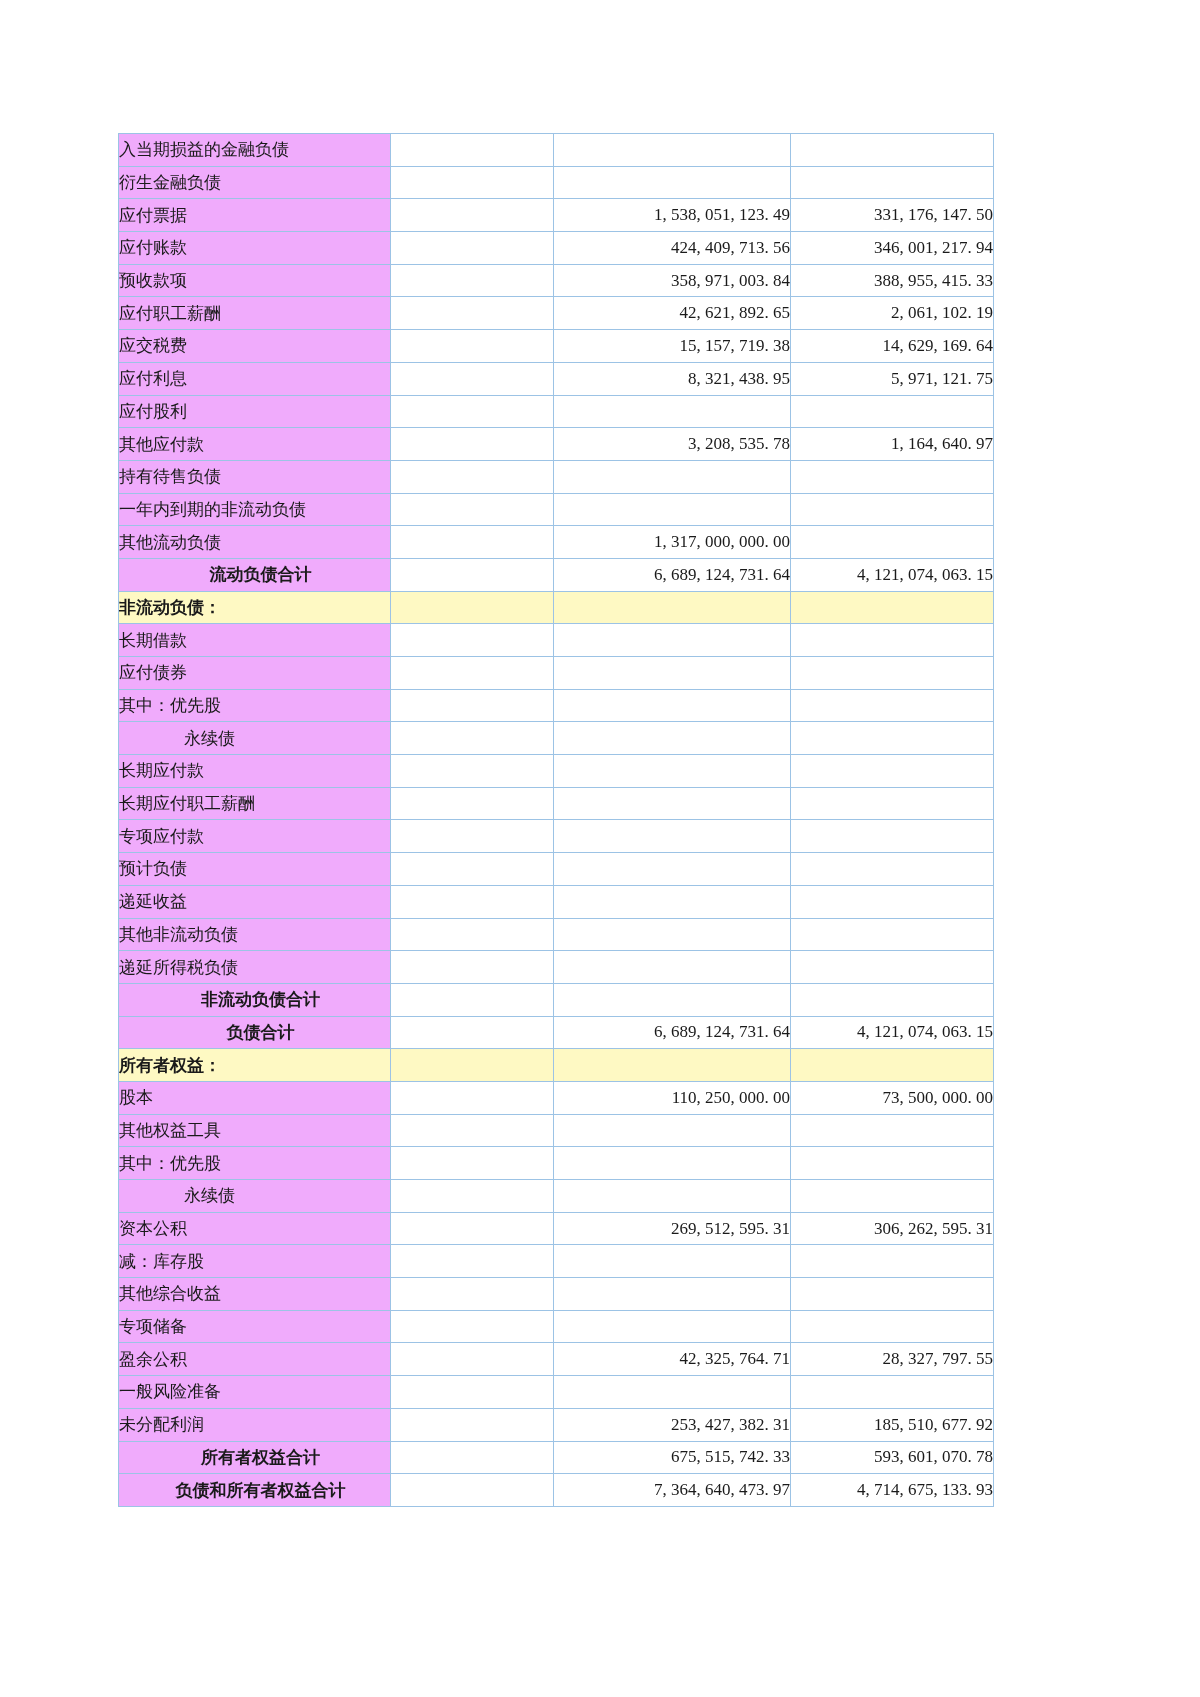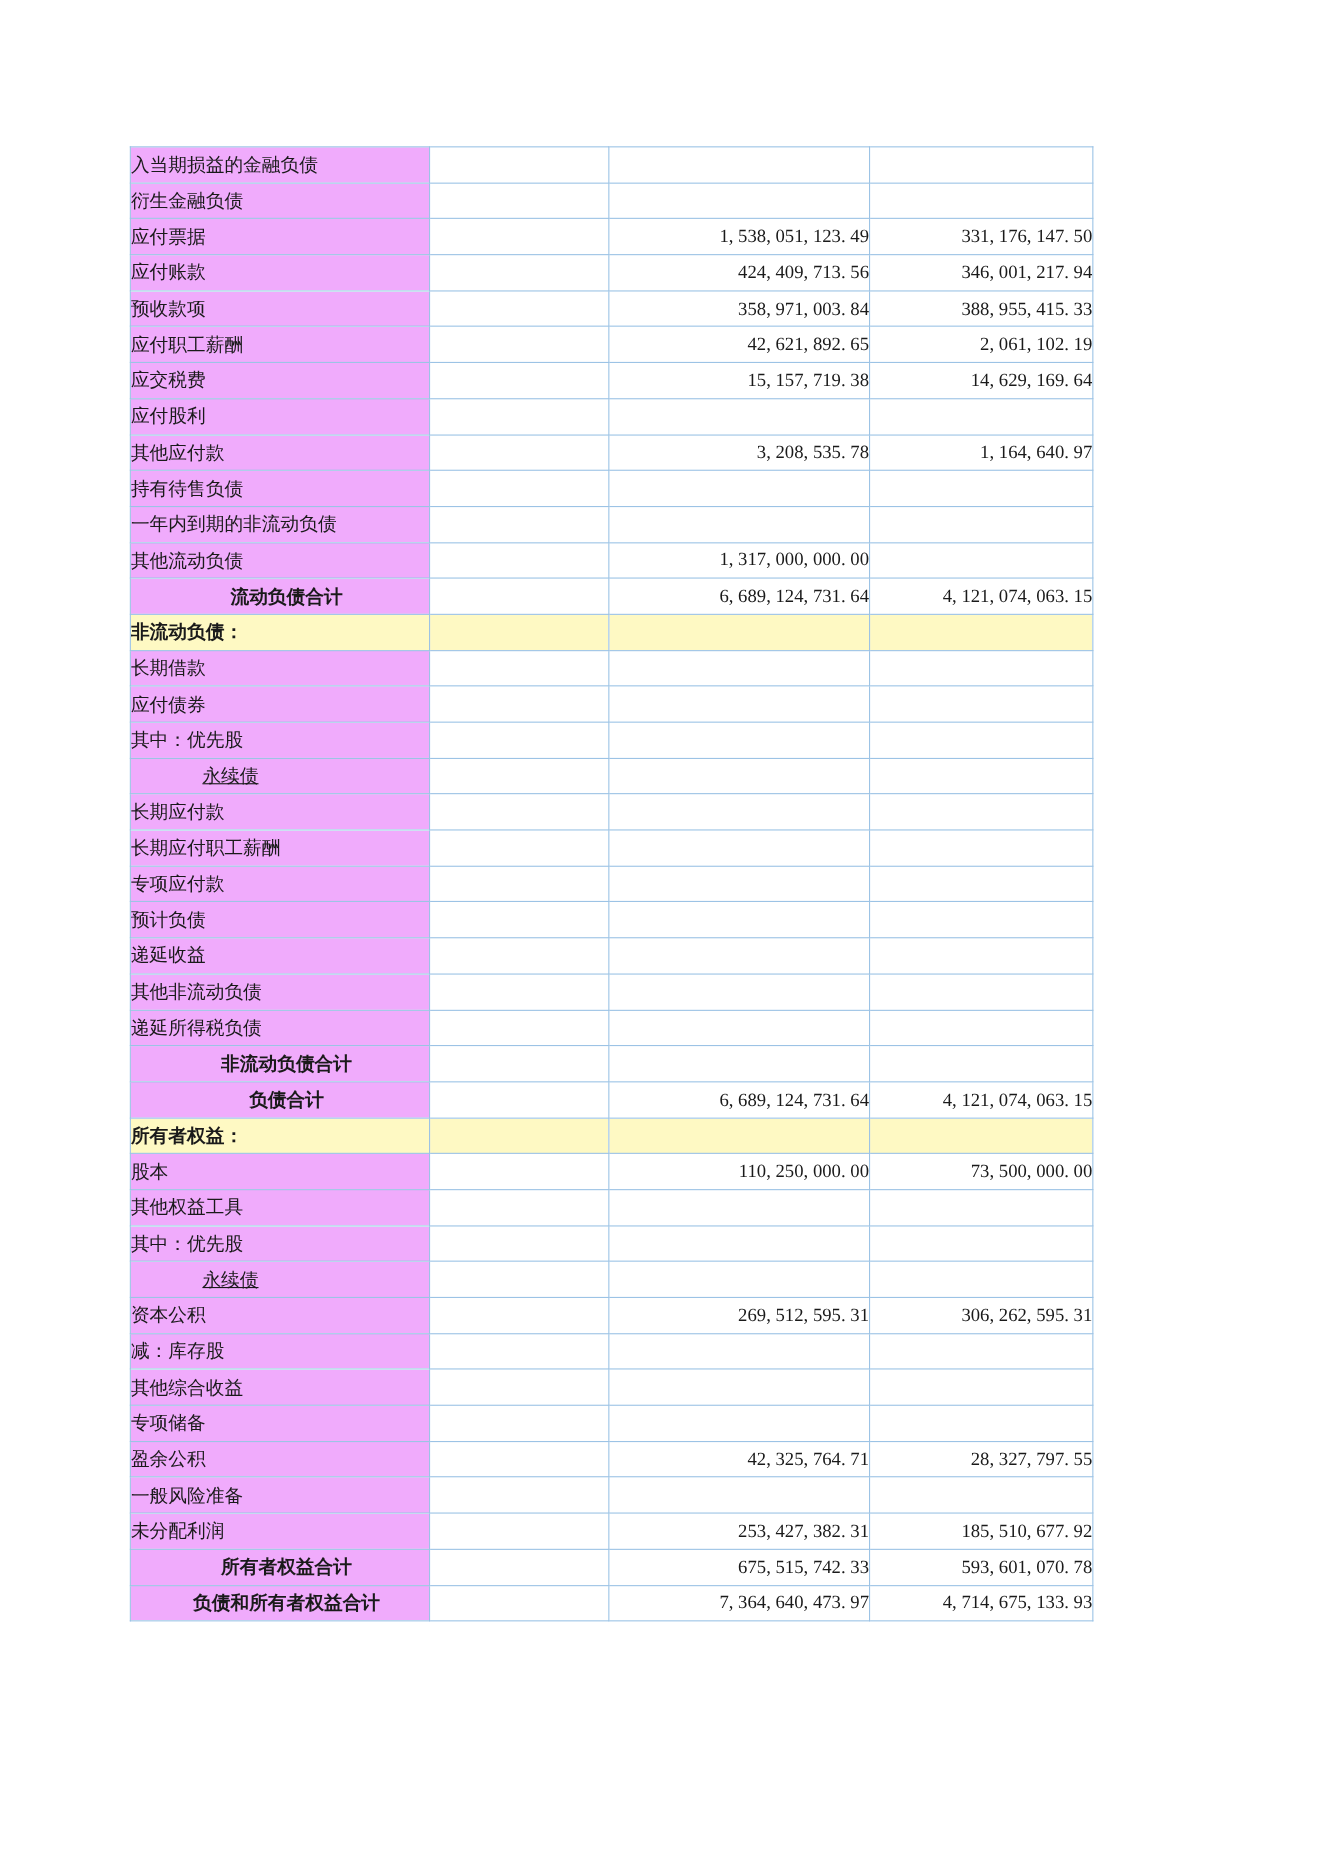--- a/index.html
+++ b/index.html
@@ -58,21 +58,20 @@
   tr.section td.label {
     font-weight: bold;
   }
   tr.subtotal td.label {
     font-weight: bold;
     text-align: center;
     padding-left: 12px;
   }
   tr.indent td.label {
     padding-left: 65px;
-    text-decoration: underline;
   }
 </style>
 </head>
 <body>
 
 <div class="sheet">
   <table class="balance-sheet">
     <colgroup>
       <col class="c-label">
       <col class="c-note">
@@ -116,20 +115,26 @@
           <td class="num">42, 621, 892. 65</td>
           <td class="num">2, 061, 102. 19</td>
         </tr>
         <tr class="normal">
           <td class="label">应交税费</td>
           <td class="note"></td>
           <td class="num">15, 157, 719. 38</td>
           <td class="num">14, 629, 169. 64</td>
         </tr>
         <tr class="normal">
+          <td class="label">应付利息</td>
+          <td class="note"></td>
+          <td class="num">8, 321, 438. 95</td>
+          <td class="num">5, 971, 121. 75</td>
+        </tr>
+        <tr class="normal">
           <td class="label">应付股利</td>
           <td class="note"></td>
           <td class="num"></td>
           <td class="num"></td>
         </tr>
         <tr class="normal">
           <td class="label">其他应付款</td>
           <td class="note"></td>
           <td class="num">3, 208, 535. 78</td>
           <td class="num">1, 164, 640. 97</td>

